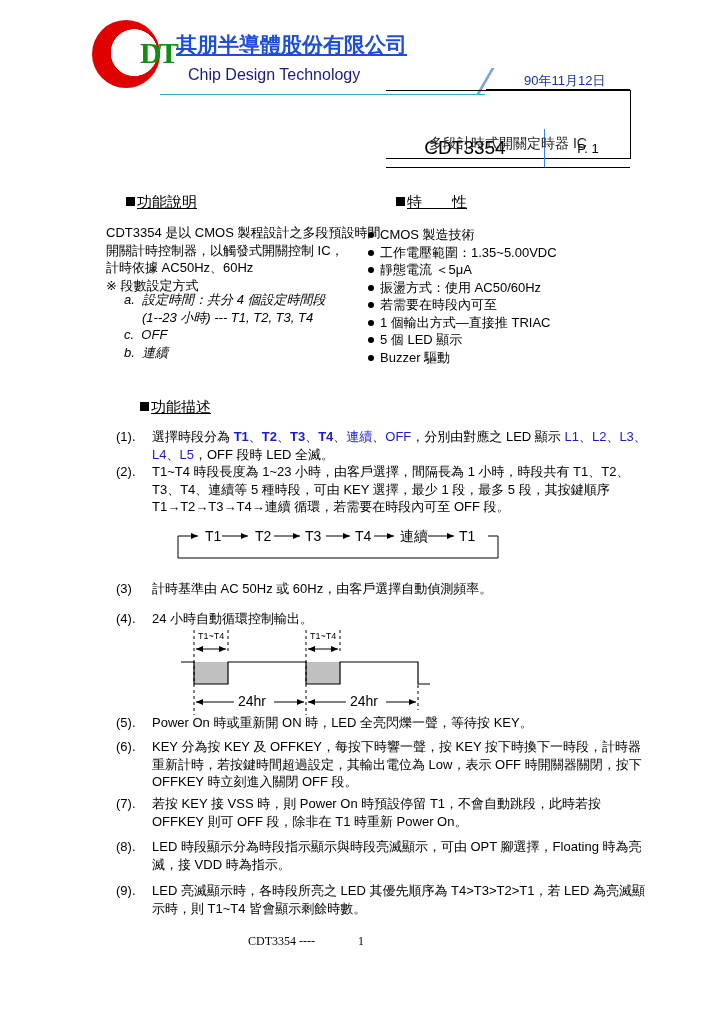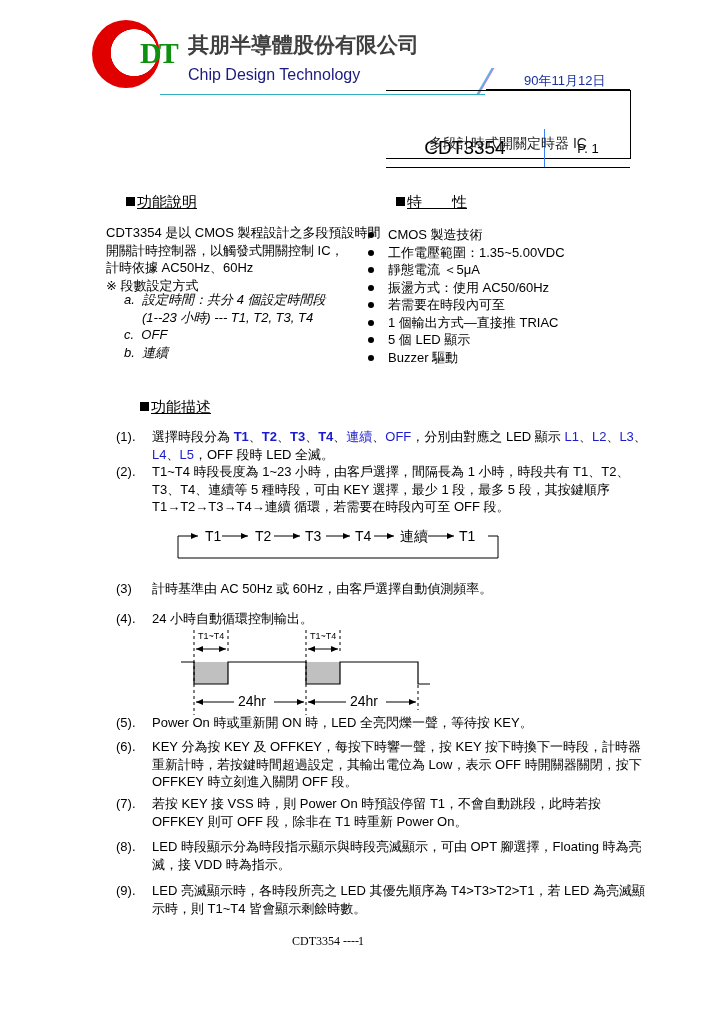--- a/index.html
+++ b/index.html
@@ -4,49 +4,49 @@
 <style>
   html, body { margin: 0; padding: 0; background: #ffffff; }
   body { width: 720px; height: 1012px; position: relative; overflow: hidden;
          font-family: "Liberation Sans", "DejaVu Sans", sans-serif; color: #000; }
   .abs { position: absolute; }
   
   .logo-ring { left: 92px; top: 20px; width: 68px; height: 68px; border-radius: 50%;
                background: radial-gradient(circle at 62% 48%, #fff 0 42%, #e00000 43% 100%); }
   .logo-mark { left: 140px; top: 38px; font-family: "Liberation Serif", serif; font-weight: bold;
                font-size: 30px; color: #109010; letter-spacing: -3px; line-height: 1; text-align: center; }
-  .company-cn { left: 188px; top: 31px; font-size: 21px; color: #404040; font-weight: bold; letter-spacing: 0px; }
+  .company-cn { left: 176px; top: 31px; font-size: 21px; color: #1d4ed8; font-weight: bold; letter-spacing: 0px; text-decoration: underline; }
   .company-en { left: 188px; top: 66px; font-size: 16px; color: #1a1a80; }
   .header-rule { left: 160px; top: 94px; width: 325px; height: 1px; background: #30b0c0; }
   .slash { left: 484px; top: 68px; width: 3px; height: 26px; background: linear-gradient(90deg,#40c0e0,#c080e0);
            transform: skewX(-30deg); }
   .date { left: 524px; top: 72px; font-size: 13px; color: #1a2fa0; }
   .date-rule { left: 486px; top: 89px; width: 144px; height: 1px; background: #000; }
 
   
   .tbox { left: 386px; top: 90px; width: 244px; height: 67px; border: 1px solid #000; border-left: none; }
   .tbox .r1 { position: absolute; left: 0; top: 18px; width: 244px; height: 38px; border-bottom: 1px solid #000; margin-top: 20px; }
   .tbox .c1 { position: absolute; left: 0; top: 0; width: 158px; height: 38px; display: flex; align-items: center; justify-content: center; font-size: 19px; }
   .tbox .c2 { position: absolute; left: 158px; top: 0; width: 86px; height: 38px; border-left: 1px solid #3b82f6; display: flex; align-items: center; justify-content: center; font-size: 13px; }
   .tbox .r2 { position: absolute; left: 0; top: 39px; width: 244px; height: 28px; display: flex; align-items: center; justify-content: center; font-size: 14px; color: #222; }
 
   .sec-head { font-size: 15px; line-height: 18px; padding-left: 30px; }
   .sec-head .sq { display: inline-block; width: 9px; height: 9px; background: #000; margin-right: 2px; vertical-align: 1px; }
   .sec-head .u { text-decoration: underline; }
   .txt { font-size: 13px; line-height: 17.5px; white-space: nowrap; }
   .blue { color: #1a1ad0; }
-  .feat li { list-style: none; position: relative; padding-left: 20px; }
+  .feat li { list-style: none; position: relative; padding-left: 12px; }
   .feat li::before { content: ""; position: absolute; left: 0; top: 6px; width: 6px; height: 6px; border-radius: 50%; background: #000; }
   .feat { margin: 0; padding: 0; }
 
   .item { position: absolute; left: 116px; font-size: 13px; line-height: 17.5px; }
   .item .num { position: absolute; left: 0; top: 0; }
   .item .body { position: absolute; left: 36px; top: 0; width: 500px; white-space: normal; }
 
-  .footer { left: 248px; top: 934px; font-family: "Liberation Serif", serif; font-size: 12px; margin-left: 44px; }
+  .footer { left: 248px; top: 934px; font-family: "Liberation Serif", serif; font-size: 12px; }
   .footer-pg { left: 358px; top: 934px; font-family: "Liberation Serif", serif; font-size: 12px; }
 </style>
 </head>
 <body>
 
 <div class="abs logo-ring"></div>
 <div class="abs logo-mark">DT</div>
 <div class="abs company-cn">其朋半導體股份有限公司</div>
 <div class="abs company-en">Chip Design Technology</div>
 <div class="abs header-rule"></div>

